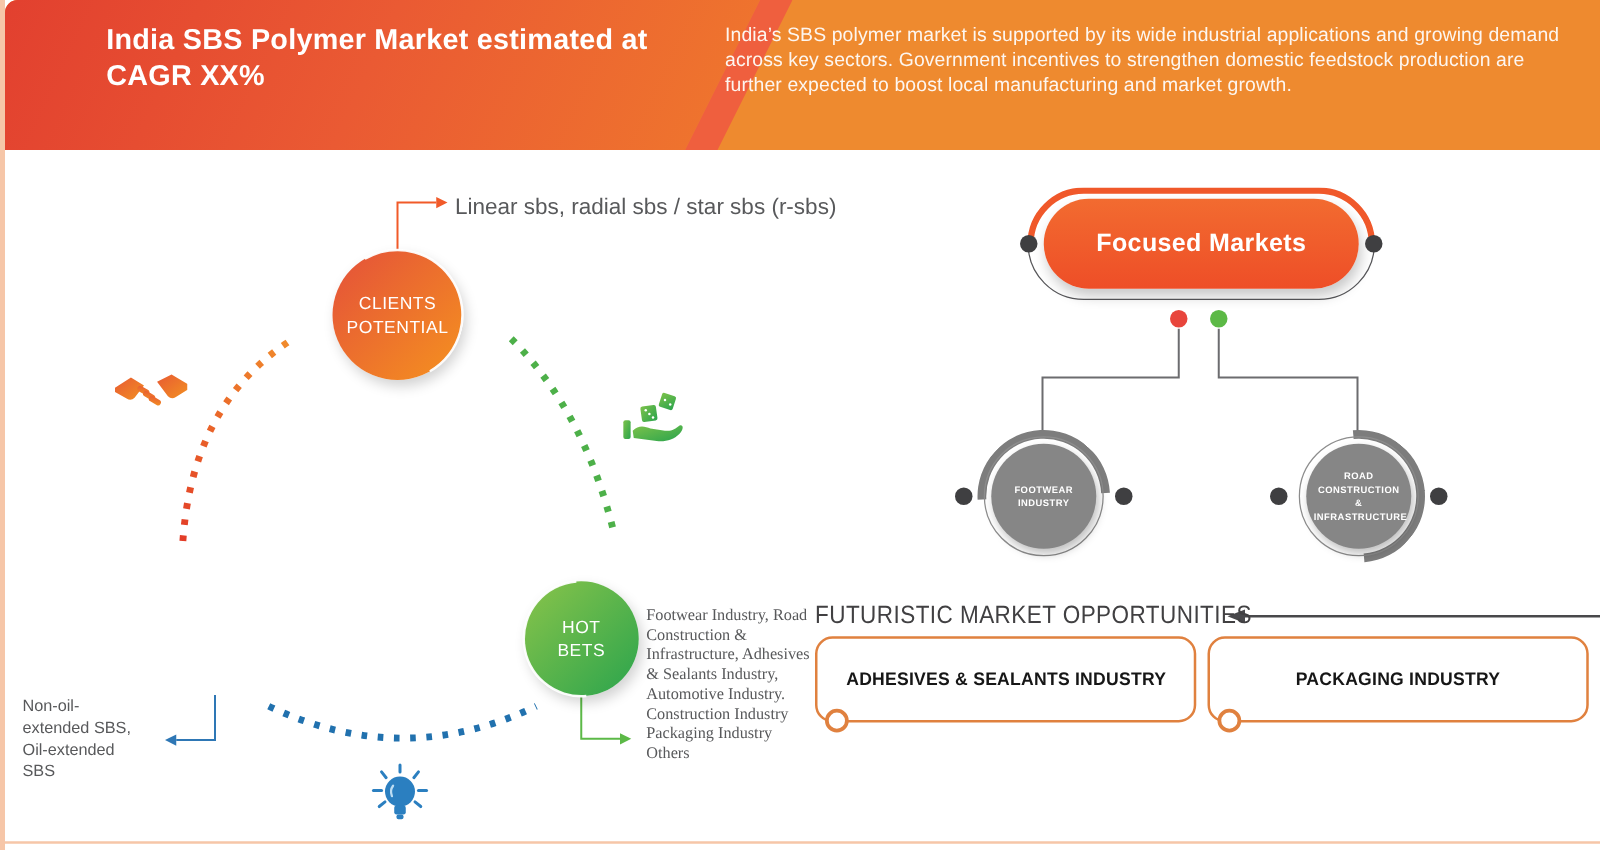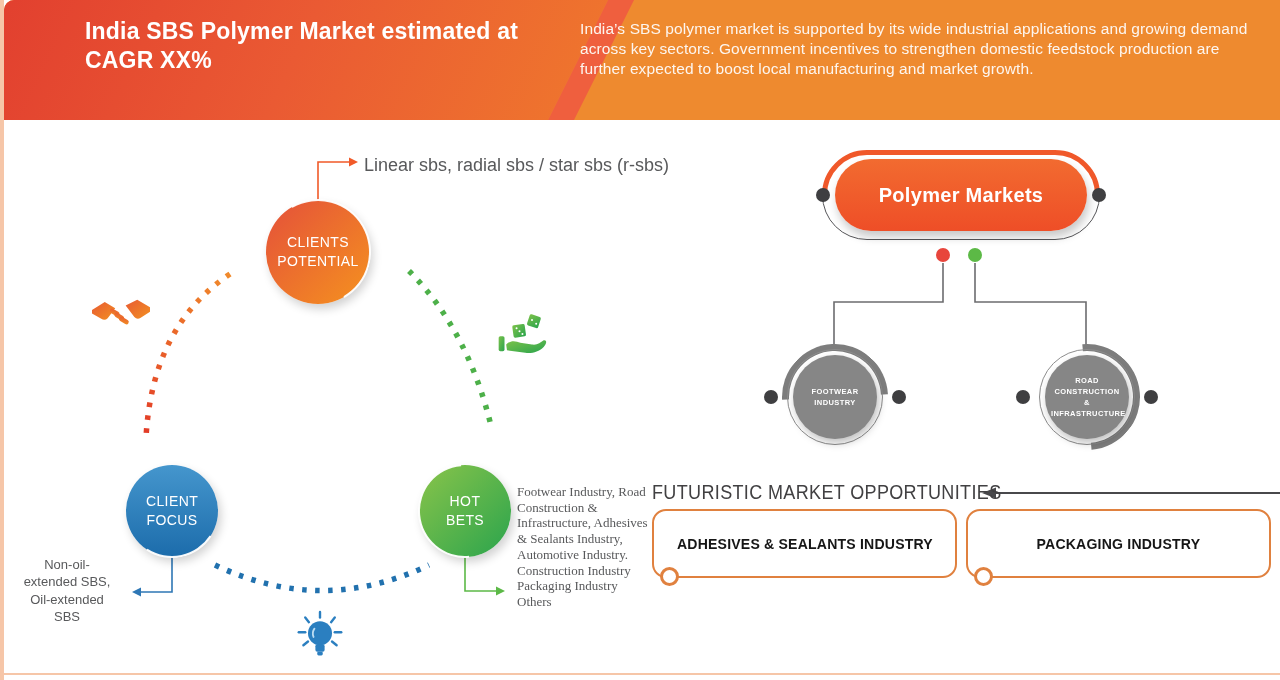--- a/index.html
+++ b/index.html
@@ -40,21 +40,21 @@
       background:linear-gradient(180deg,#4596cd 0%, #1c6cab 100%); }
   .node-focus .arc-deco { border-bottom-color:#fff; transform:rotate(-12deg); opacity:.95; }
 
   .node-hotbets { left:419px; top:465px; width:92px; height:92px;
       background:linear-gradient(135deg,#8ac44a 0%, #2aa44d 100%); }
   .node-hotbets .arc-deco { border-bottom-color:#fff; border-left-color:#fff; transform:rotate(40deg); opacity:.95; }
 
   
   .ann { position:absolute; color:#58595b; font-size:13px; line-height:1.25; z-index:4; }
   .ann-linear { left:364px; top:154px; white-space:nowrap; font-size:18px; }
-  .ann-nonoil { left:18px; top:556px; width:98px; text-align:center; line-height:1.33; }
+  .ann-nonoil { left:18px; top:556px; width:98px; text-align:left; line-height:1.33; }
   .ann-hotbets { left:517px; top:484px; width:132px; line-height:1.21;font-family:Liberation Serif, serif; }
 
   
   .icon-abs { position:absolute; z-index:4; }
   .icon-handshake { left:92px; top:294px; }
   .icon-dice { left:497px; top:312px; }
   .icon-bulb { left:296px; top:610px; }
 
   
   .fm-wrap { position:absolute; left:822px; top:150px; width:278px; height:90px; z-index:5; }
@@ -133,24 +133,20 @@
 
     <path d="M943,263 L943,302 L834,302 L834,345 M975,263 L975,302 L1086,302 L1086,345" fill="none" stroke="#6c6c6f" stroke-width="1.6"></path>
 
     <line x1="1280" y1="493" x2="994" y2="493" stroke="#48484b" stroke-width="2"></line>
     <polygon points="982,493 996,487.5 996,498.5" fill="#48484b"></polygon>
   </svg>
 
   <div class="node node-potential">
     <div class="arc-deco"></div>
     <span class="node-label" style="width:86px;">CLIENTS POTENTIAL</span>
-  </div>
-  <div class="node node-focus">
-    <div class="arc-deco"></div>
-    <span class="node-label" style="width:70px;">CLIENT FOCUS</span>
   </div>
   <div class="node node-hotbets">
     <div class="arc-deco"></div>
     <span class="node-label" style="width:54px;">HOT BETS</span>
   </div>
 
   <div class="ann ann-linear">Linear sbs, radial sbs / star sbs (r-sbs)</div>
   <div class="ann ann-nonoil">Non-oil-extended SBS, Oil-extended SBS</div>
   <div class="ann ann-hotbets">Footwear Industry, Road Construction &amp; Infrastructure, Adhesives &amp; Sealants Industry, Automotive Industry. Construction Industry Packaging Industry Others</div>
 
@@ -217,21 +213,21 @@
       <rect x="23" y="45" width="6" height="4" rx="1.5" fill="#2b7fc0"></rect>
     </svg>
   </div>
 
   <div class="fm-wrap">
     <div class="fm-ring fm-ring-orange"></div>
     <div class="fm-ring fm-ring-gray"></div>
     <div class="dot dot-dark" style="left:-6px; top:38px;"></div>
     <div class="dot dot-dark" style="right:-6px; top:38px;"></div>
     <div class="fm-pill">
-      <span class="fm-title">Polymer Markets</span>
+      <span class="fm-title">Focused Markets</span>
     </div>
   </div>
   <div class="dot dot-red" style="left:936px; top:248px;"></div>
   <div class="dot dot-green" style="left:968px; top:248px;"></div>
 
   <div class="market market-footwear">
     <div class="thick-arc"></div>
     <div class="thin-ring"></div>
     <div class="dot dot-dark dot-l"></div>
     <div class="dot dot-dark dot-r"></div>

